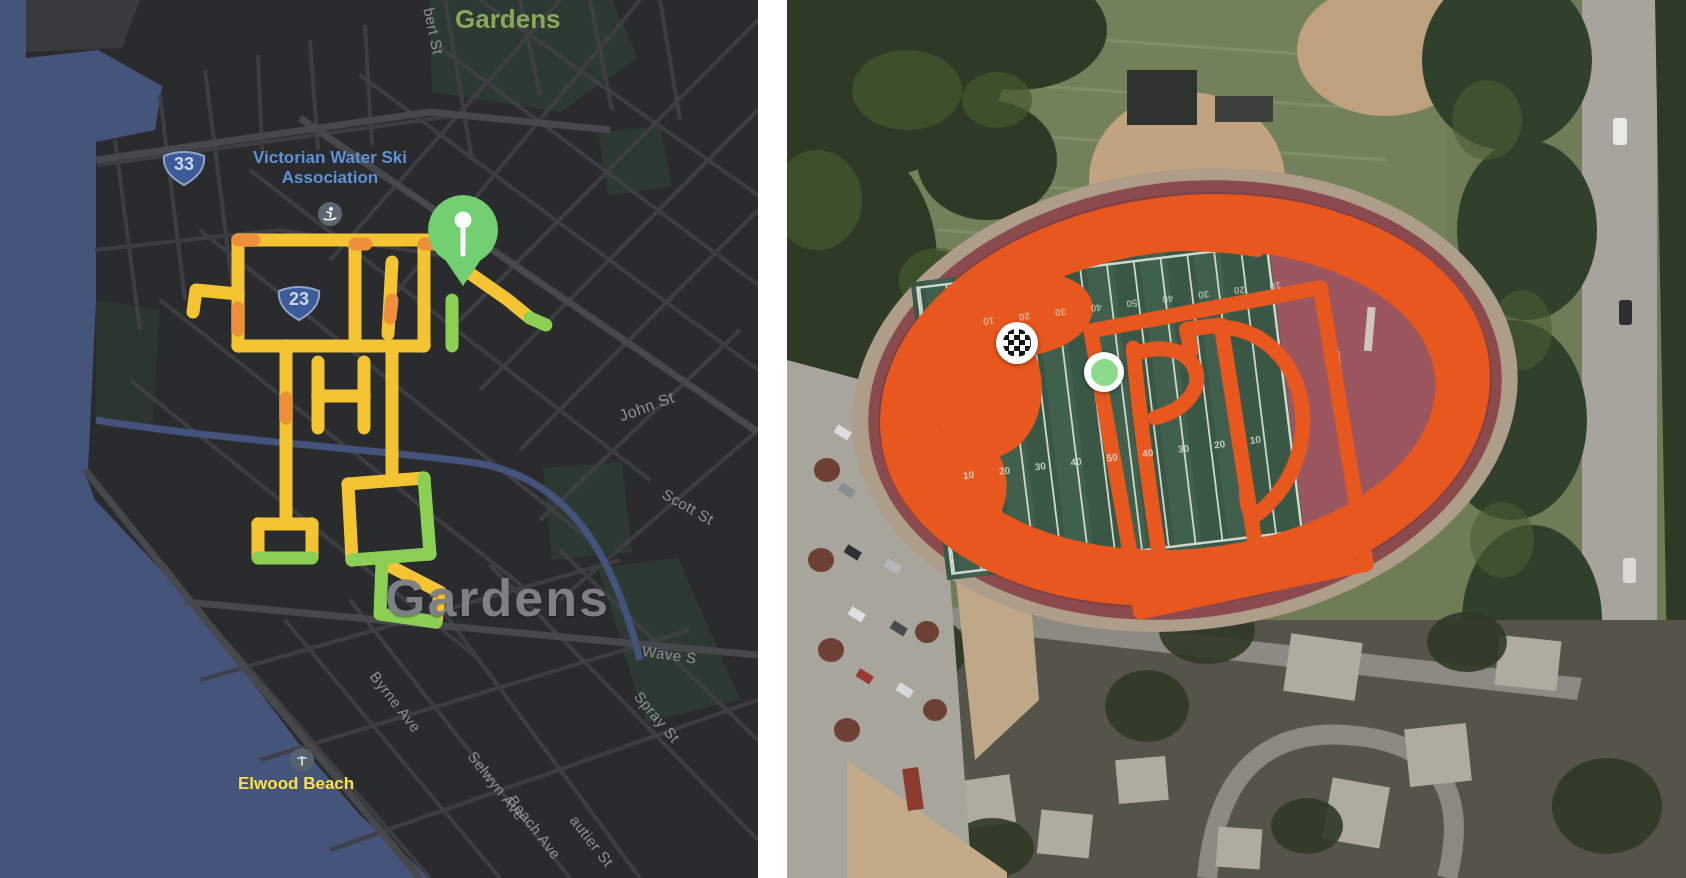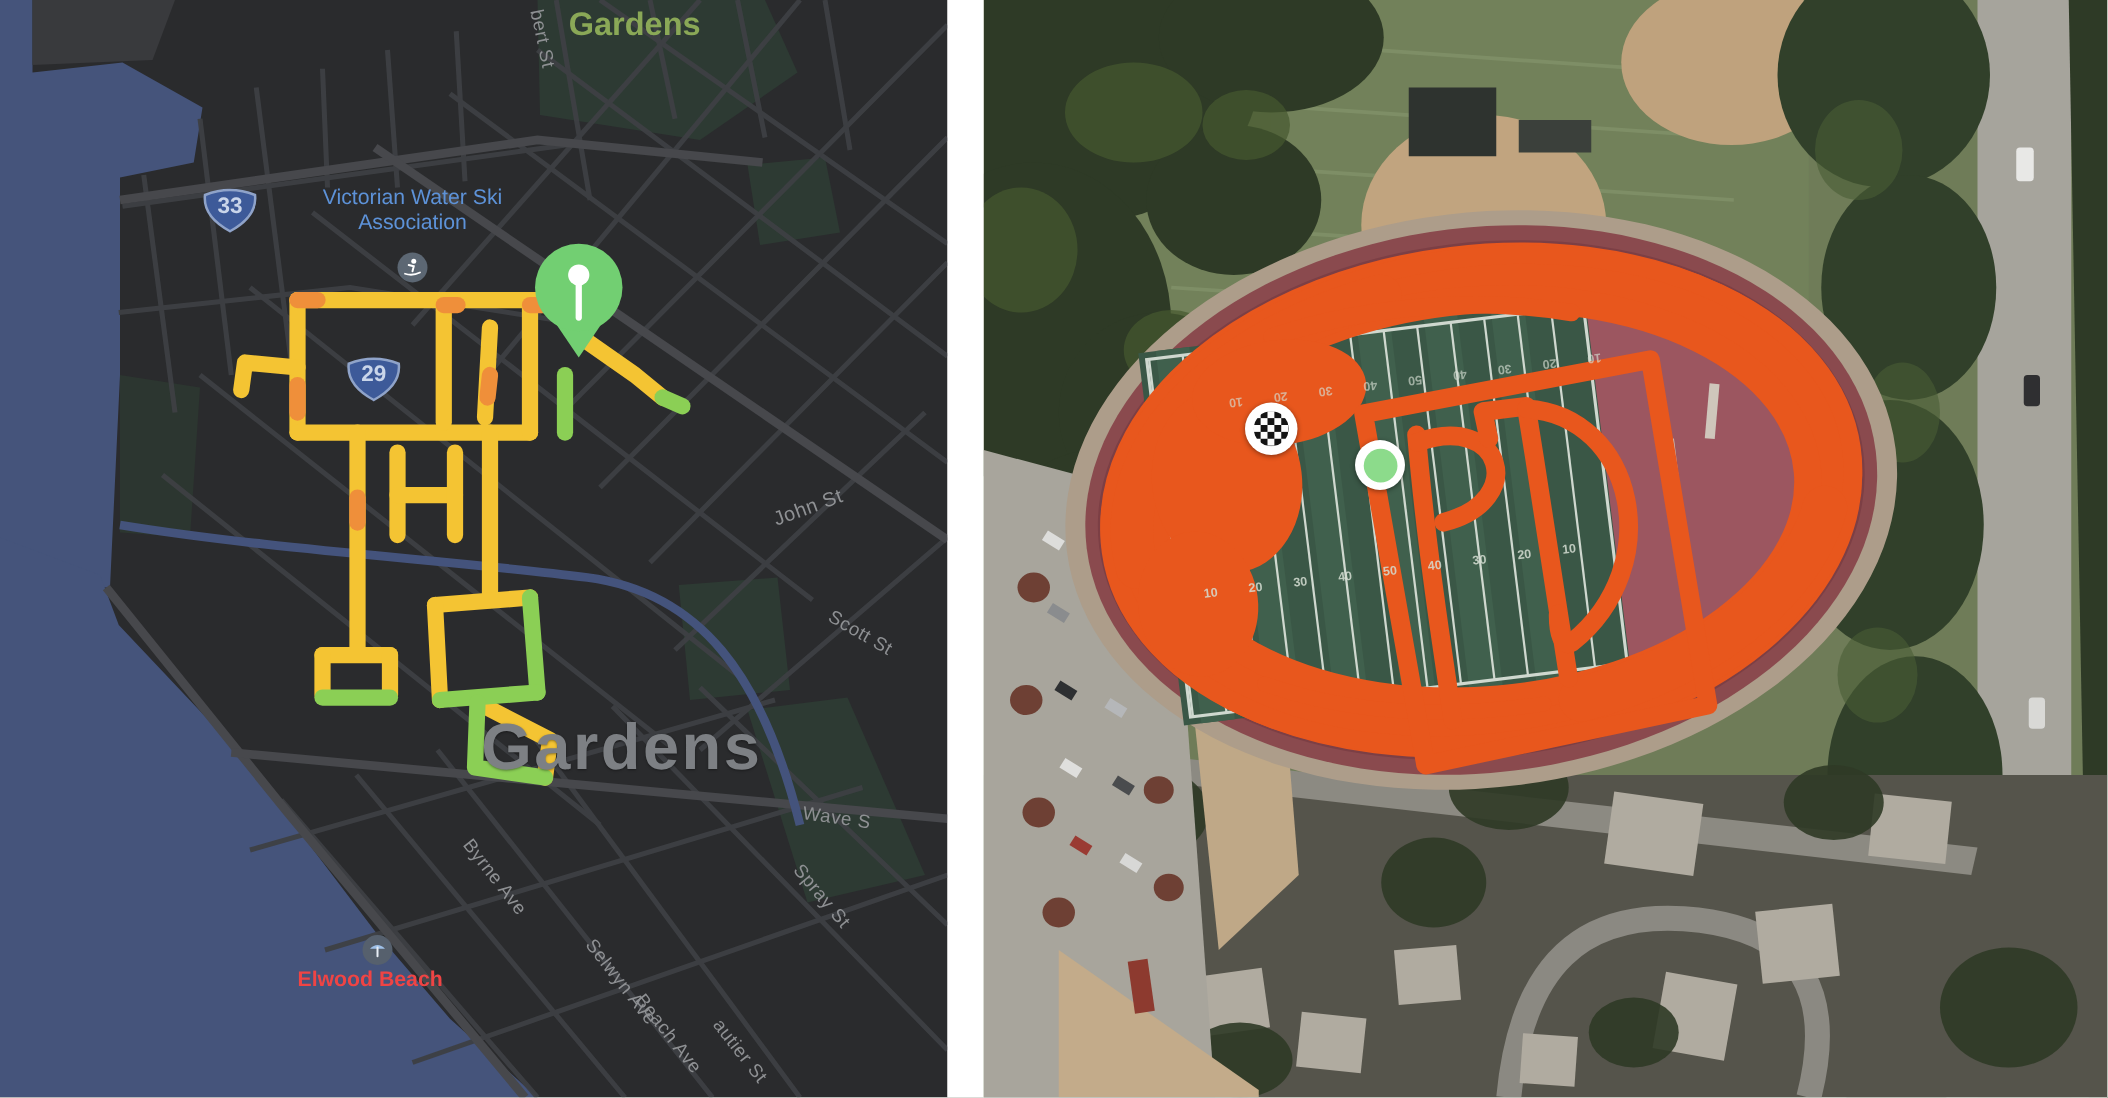--- a/index.html
+++ b/index.html
@@ -6,22 +6,22 @@
   .stage{position:relative;width:1686px;height:878px;background:#ffffff;overflow:hidden;
          font-family:"Liberation Sans",sans-serif;}
   .panel{position:absolute;top:0;height:878px;overflow:hidden;}
   #left-panel{left:0;width:758px;background:#2a2b2d;}
   #divider{position:absolute;left:758px;top:0;width:29px;height:878px;background:#ffffff;}
   #right-panel{left:787px;width:899px;background:#6f7c58;}
   .map-label{position:absolute;white-space:nowrap;pointer-events:none;}
   .street-label{color:#8e9093;font-size:15px;letter-spacing:.5px;}
   .city-label{color:#7d8084;font-size:52px;font-weight:bold;letter-spacing:2px;text-shadow:0 1px 2px rgba(0,0,0,.4);}
   .park-label{color:#8aa857;font-size:26px;font-weight:bold;}
-  .poi-label{color:#5d92d8;font-size:17px;font-weight:normal;text-align:center;line-height:1.18;}
-  .beach-label{color:#ef4444;font-size:17px;font-weight:bold;}
+  .poi-label{color:#5d92d8;font-size:17px;font-weight:bold;text-align:center;line-height:1.18;}
+  .beach-label{color:#fde047;font-size:17px;font-weight:bold;}
   .poi-icon{position:absolute;width:24px;height:24px;border-radius:50%;background:#5c6773;
             display:flex;align-items:center;justify-content:center;}
   .shield{position:absolute;width:46px;height:40px;}
   .shield svg{position:absolute;left:0;top:0;}
   .shield .num{position:absolute;left:0;top:7px;width:46px;text-align:center;
                color:#c9d5ea;font-size:18px;font-weight:bold;}
   .marker{position:absolute;border-radius:50%;background:#fff;display:flex;align-items:center;
           justify-content:center;box-shadow:0 1px 4px rgba(0,0,0,.45);}
   .marker.finish{width:42px;height:42px;}
   .checker-inner{width:28px;height:28px;border-radius:50%;
@@ -153,21 +153,21 @@
     <div class="shield" style="left:161px;top:147px;">
       <svg width="46" height="40">
           <path d="M3,9 Q23,1 43,9 Q45,26 23,38 Q1,26 3,9 Z" fill="#3d5a99" stroke="#8fa3c9" stroke-width="2"></path>
         </svg>
       <div class="num">33</div>
     </div>
     <div class="shield" style="left:276px;top:282px;">
       <svg width="46" height="40">
           <path d="M3,9 Q23,1 43,9 Q45,26 23,38 Q1,26 3,9 Z" fill="#3d5a99" stroke="#8fa3c9" stroke-width="2"></path>
         </svg>
-      <div class="num">29</div>
+      <div class="num">23</div>
     </div>
 
     <div class="map-label poi-label" style="left:240px;top:148px;width:180px;white-space:normal;">Victorian Water Ski Association</div>
     <div class="poi-icon" style="left:318px;top:202px;">
       <svg width="16" height="16" viewBox="0 0 16 16">
           <circle cx="9" cy="3" r="2" fill="#fff"></circle>
         <path d="M5,6 L9,7 L8,11" stroke="#fff" stroke-width="1.6" fill="none" stroke-linecap="round"></path>
         <path d="M2,13 Q8,15 14,12" stroke="#fff" stroke-width="1.4" fill="none" stroke-linecap="round"></path>
         </svg>
     </div>

